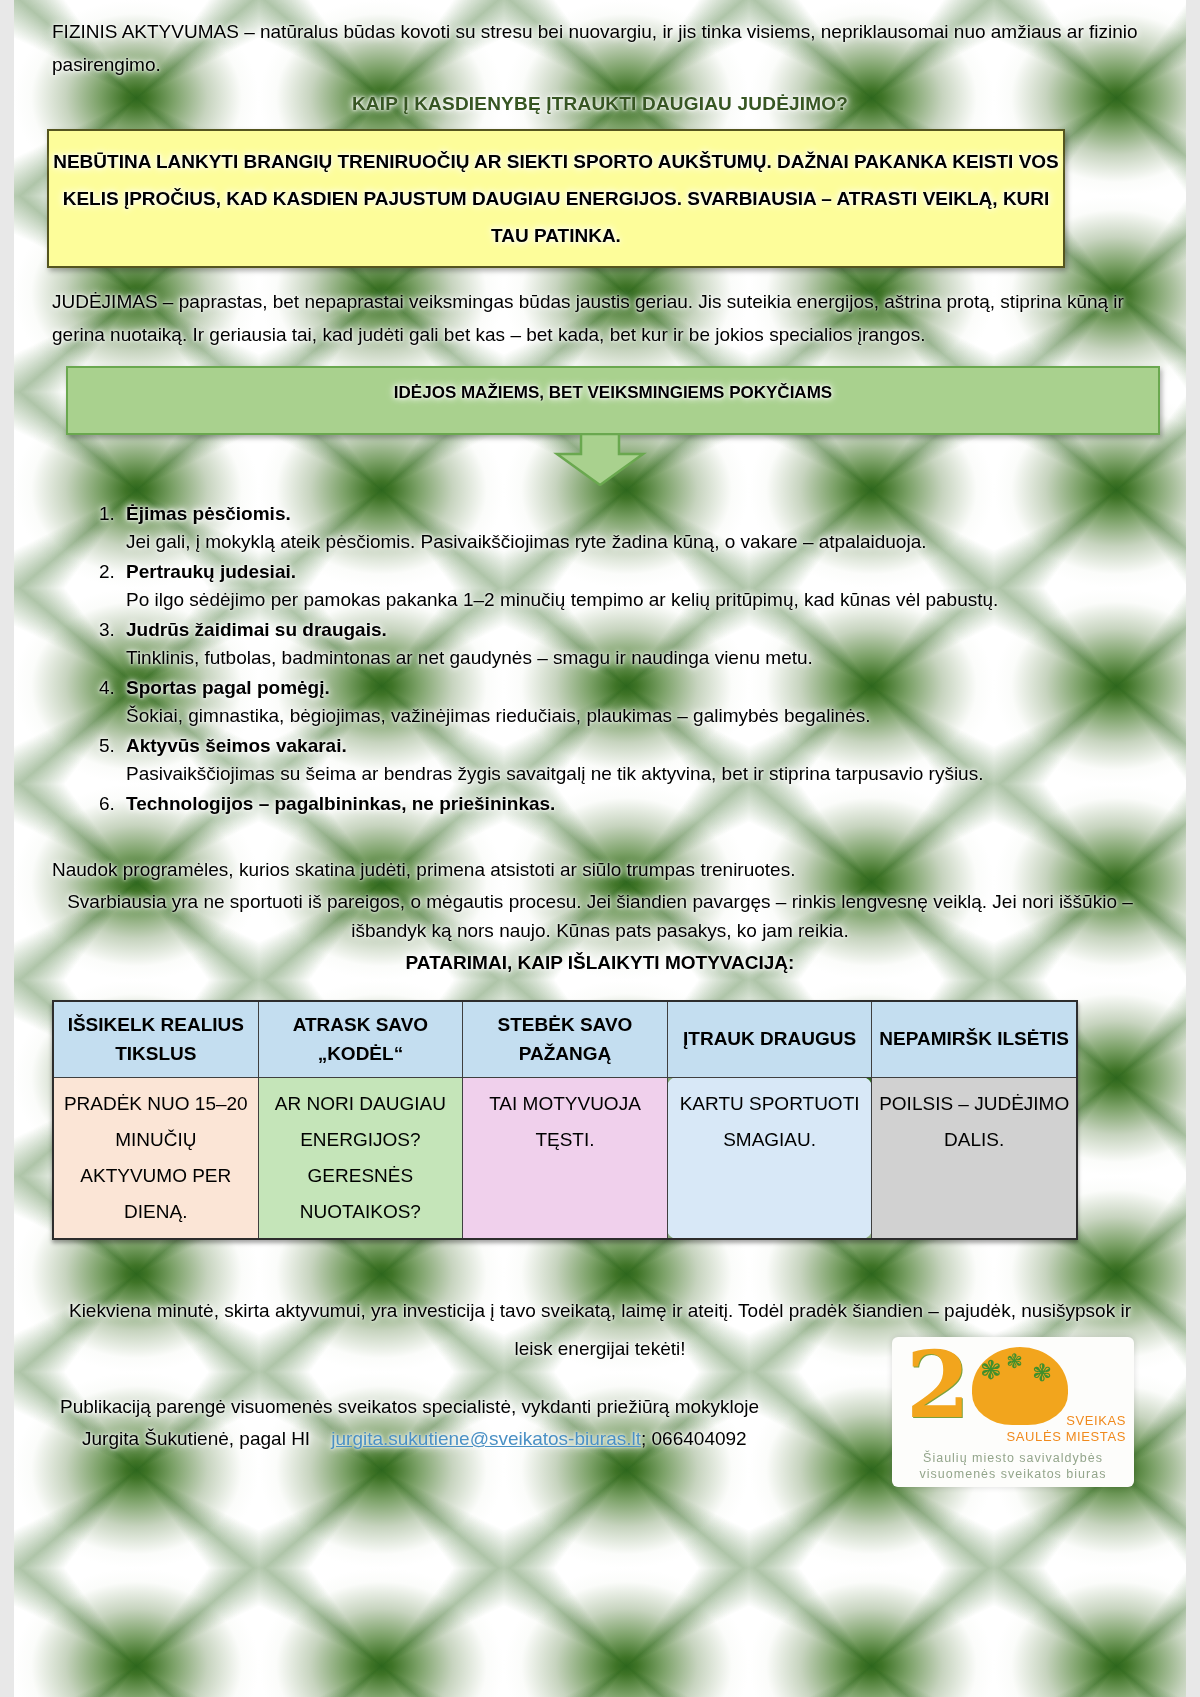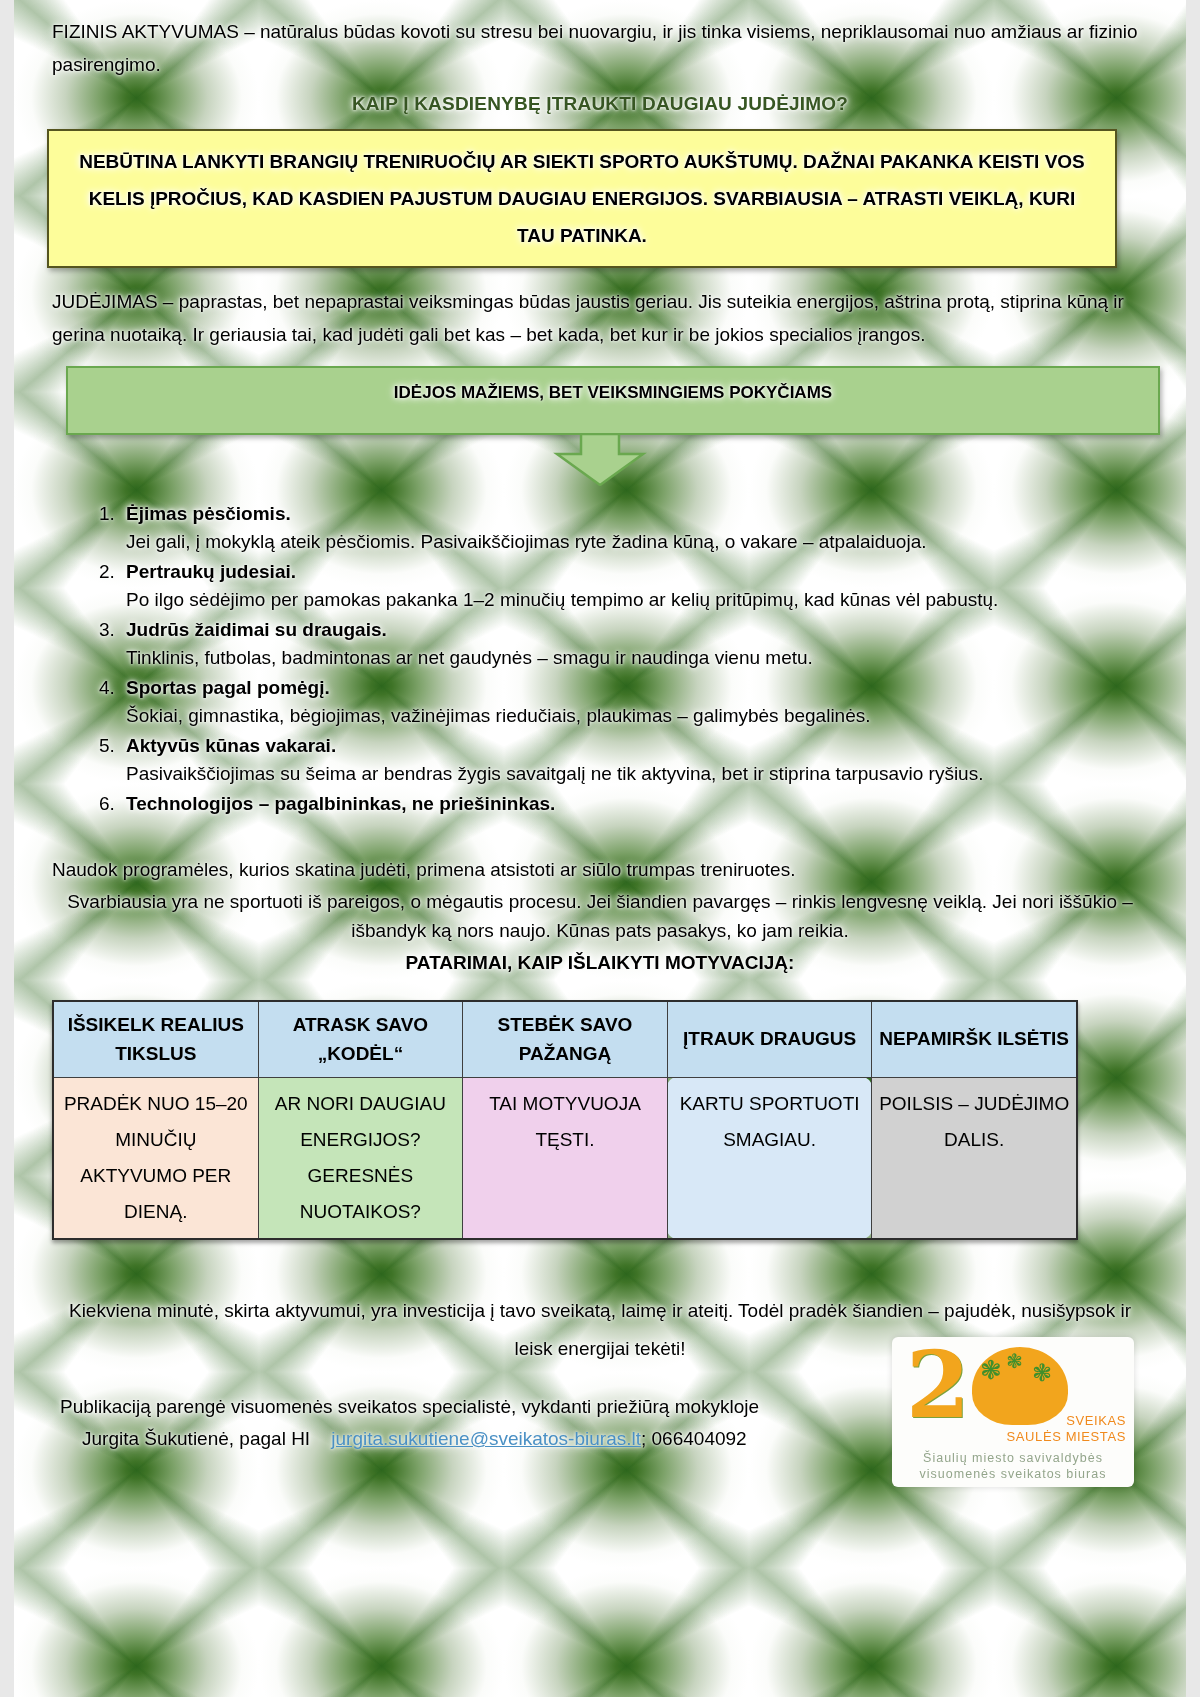--- a/index.html
+++ b/index.html
@@ -34,21 +34,21 @@
   .intro{line-height:1.72;}
   .h-green{
     text-align:center;font-weight:bold;color:#375623;
     font-size:19px;margin:12px 0 14px 0;letter-spacing:.2px;
   }
   .yellow-box{
     width:1006px;
     background:#fdfd9a;
     border:2px solid #55551f;
     box-shadow:2px 3px 5px rgba(0,0,0,.3);
-    padding:12px 30px;
+    padding:12px 4px;
     font-weight:bold;text-align:center;line-height:1.95;
     margin-left:-5px;
   }
   .para2{margin-top:18px;line-height:1.72;}
   .banner{
     margin-top:14px;
     width:1090px;margin-left:14px;
     background:#a9d18e;
     border:2px solid #6aa84f;
     box-shadow:2px 3px 5px rgba(0,0,0,.3);
@@ -158,21 +158,21 @@
       </li>
       <li>
         <span class="li-title">Judrūs žaidimai su draugais.</span>
         <span class="li-text">Tinklinis, futbolas, badmintonas ar net gaudynės – smagu ir naudinga vienu metu.</span>
       </li>
       <li>
         <span class="li-title">Sportas pagal pomėgį.</span>
         <span class="li-text">Šokiai, gimnastika, bėgiojimas, važinėjimas riedučiais, plaukimas – galimybės begalinės.</span>
       </li>
       <li>
-        <span class="li-title">Aktyvūs kūnas vakarai.</span>
+        <span class="li-title">Aktyvūs šeimos vakarai.</span>
         <span class="li-text">Pasivaikščiojimas su šeima ar bendras žygis savaitgalį ne tik aktyvina, bet ir stiprina tarpusavio ryšius.</span>
       </li>
       <li>
         <span class="li-title">Technologijos – pagalbininkas, ne priešininkas.</span>
         <span class="li-text"></span>
       </li>
     </ol>
 
     <p class="apps">Naudok programėles, kurios skatina judėti, primena atsistoti ar siūlo trumpas treniruotes.</p>
     <p class="enjoy">Svarbiausia yra ne sportuoti iš pareigos, o mėgautis procesu. Jei šiandien pavargęs – rinkis lengvesnę veiklą. Jei nori iššūkio – išbandyk ką nors naujo. Kūnas pats pasakys, ko jam reikia.</p>

